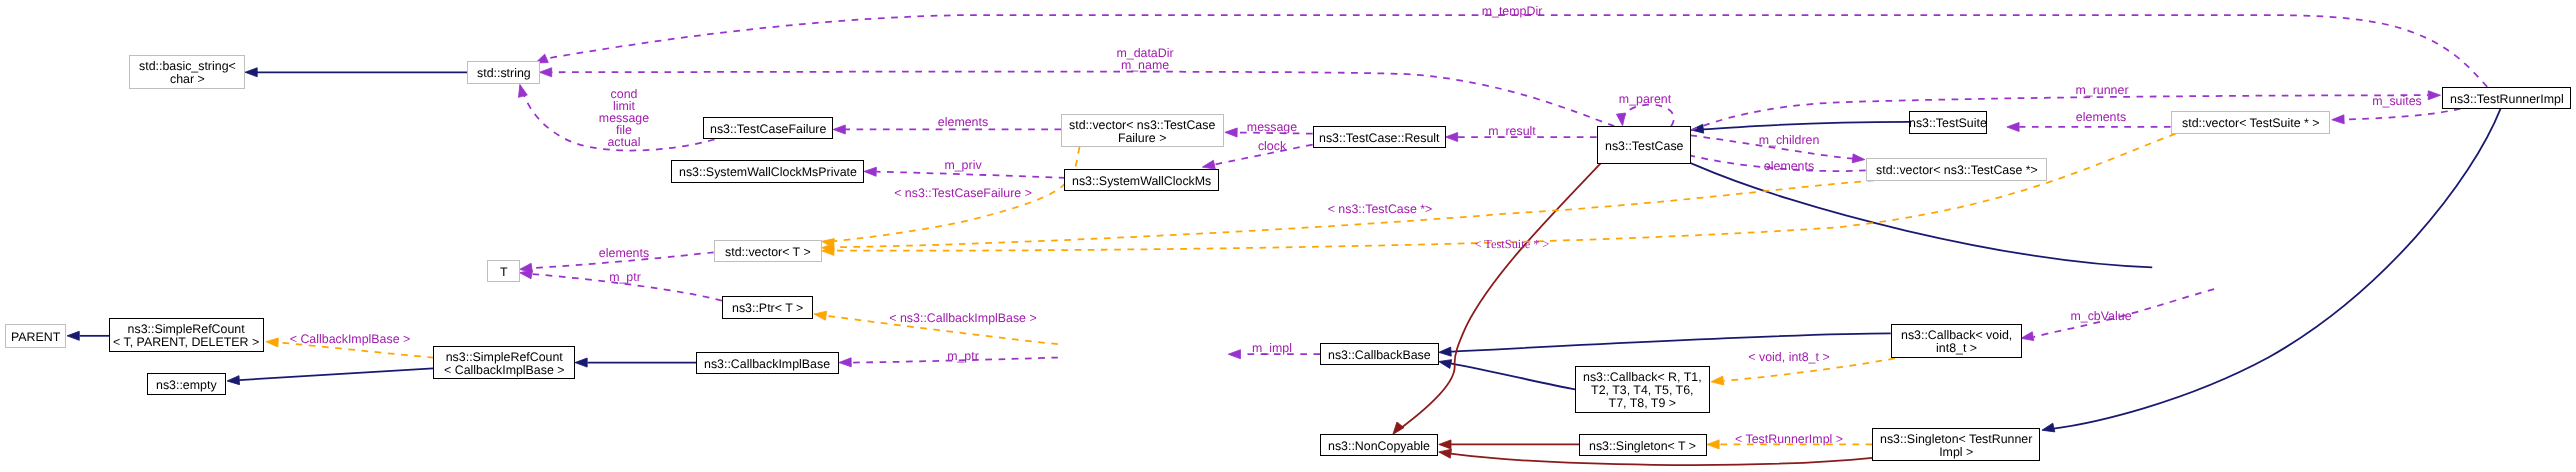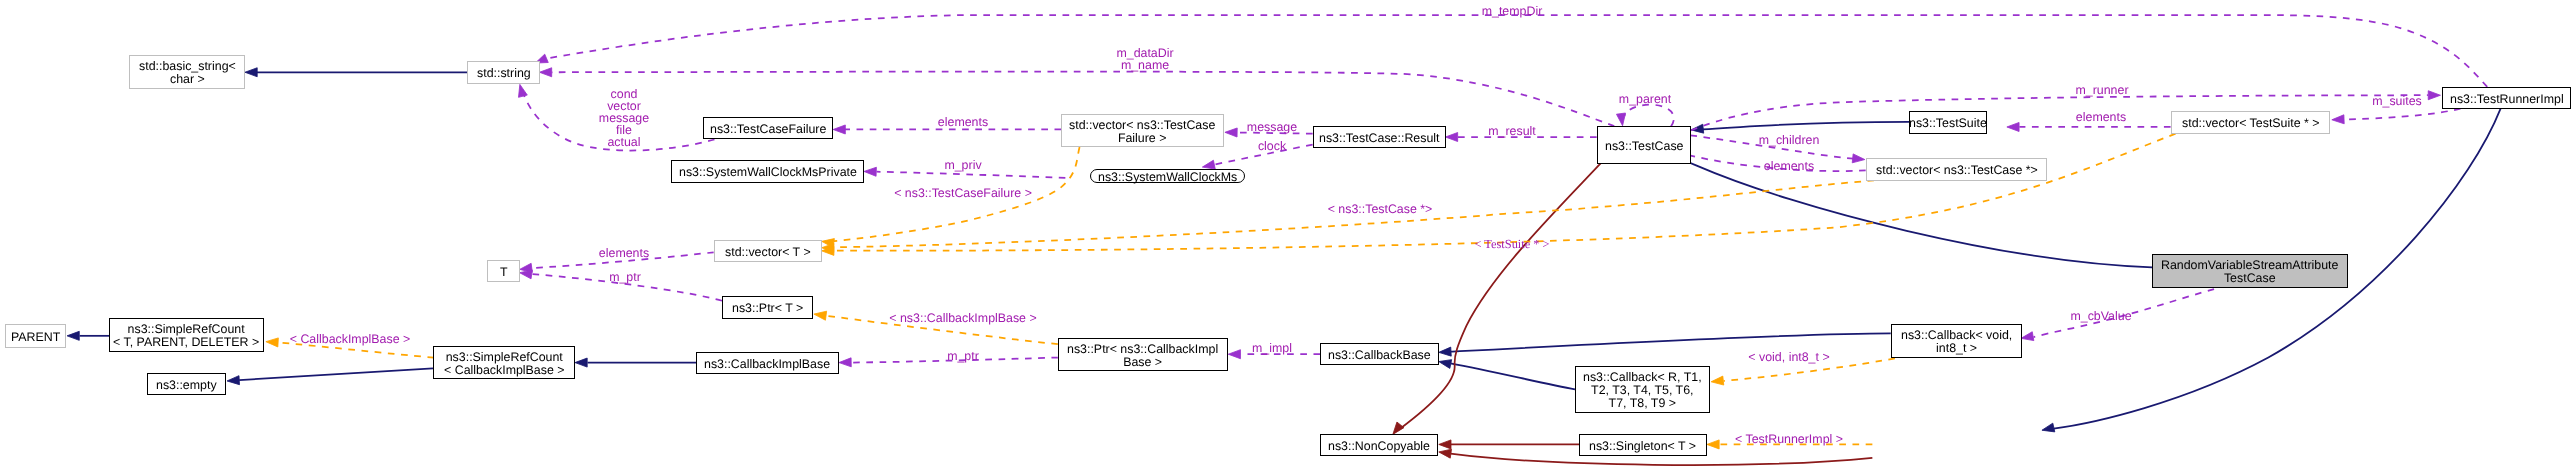--- a/index.html
+++ b/index.html
@@ -107,21 +107,21 @@
 <div class="node solid" style="left:703px;top:117px;width:130px;height:22px;">
       <span class="label">ns3::TestCaseFailure</span>
     </div>
 <div class="node solid" style="left:671px;top:160px;width:193px;height:23.4px;">
       <span class="label">ns3::SystemWallClockMsPrivate</span>
     </div>
 <div class="node grey" style="left:1061px;top:114px;width:163px;height:33px;">
       <span class="label">std::vector&lt; ns3::TestCase
 Failure &gt;</span>
     </div>
-<div class="node solid" style="left:1090px;top:169px;width:155px;height:14px;border-radius:10px;">
+<div class="node solid" style="left:1064px;top:169px;width:155px;height:22px;">
       <span class="label">ns3::SystemWallClockMs</span>
     </div>
 <div class="node solid" style="left:1313px;top:126px;width:133px;height:22px;">
       <span class="label">ns3::TestCase::Result</span>
     </div>
 <div class="node solid" style="left:1597px;top:126px;width:94px;height:38px;">
       <span class="label">ns3::TestCase</span>
     </div>
 <div class="node solid" style="left:1909px;top:111px;width:78px;height:22.6px;">
       <span class="label">ns3::TestSuite</span>
@@ -153,52 +153,48 @@
     </div>
 <div class="node solid" style="left:147px;top:373px;width:79px;height:22px;">
       <span class="label">ns3::empty</span>
     </div>
 <div class="node solid" style="left:433px;top:346px;width:142px;height:33px;">
       <span class="label">ns3::SimpleRefCount
 &lt; CallbackImplBase &gt;</span>
     </div>
 <div class="node solid" style="left:696px;top:352px;width:143px;height:22px;">
       <span class="label">ns3::CallbackImplBase</span>
-    </div>
-<div class="node solid" style="left:1058px;top:338px;width:170px;height:33px;">
-      <span class="label">ns3::Ptr&lt; ns3::CallbackImpl
-Base &gt;</span>
     </div>
 <div class="node solid" style="left:1320px;top:343px;width:119px;height:22px;">
       <span class="label">ns3::CallbackBase</span>
     </div>
 <div class="node solid" style="left:1575px;top:366px;width:135px;height:47px;">
       <span class="label">ns3::Callback&lt; R, T1,
 T2, T3, T4, T5, T6,
 T7, T8, T9 &gt;</span>
     </div>
 <div class="node solid" style="left:1320px;top:434px;width:118px;height:22px;">
       <span class="label">ns3::NonCopyable</span>
     </div>
 <div class="node solid" style="left:1579px;top:434px;width:128px;height:22px;">
       <span class="label">ns3::Singleton&lt; T &gt;</span>
     </div>
 <div class="node solid" style="left:1891px;top:324px;width:131px;height:34px;">
       <span class="label">ns3::Callback&lt; void,
 int8_t &gt;</span>
     </div>
-<div class="node fill" style="left:2152px;top:254px;width:196px;height:34px;">
-      <span class="label">RandomVariableStreamAttribute
-TestCase</span>
+<div class="node solid" style="left:1872px;top:428px;width:168px;height:33px;">
+      <span class="label">ns3::Singleton&lt; TestRunner
+Impl &gt;</span>
     </div>
 <div class="elabel" style="left:1512px;top:4.8px;">m_tempDir</div>
 <div class="elabel" style="left:1145px;top:47px;">m_dataDir
 m_name</div>
 <div class="elabel" style="left:624px;top:88px;">cond
-vector
+limit
 message
 file
 actual</div>
 <div class="elabel" style="left:963px;top:116px;">elements</div>
 <div class="elabel" style="left:1272px;top:121px;">message</div>
 <div class="elabel" style="left:1272px;top:140px;">clock</div>
 <div class="elabel" style="left:1512px;top:125px;">m_result</div>
 <div class="elabel" style="left:1645px;top:93px;">m_parent</div>
 <div class="elabel" style="left:963px;top:159px;">m_priv</div>
 <div class="elabel" style="left:963px;top:187px;">&lt; ns3::TestCaseFailure &gt;</div>

